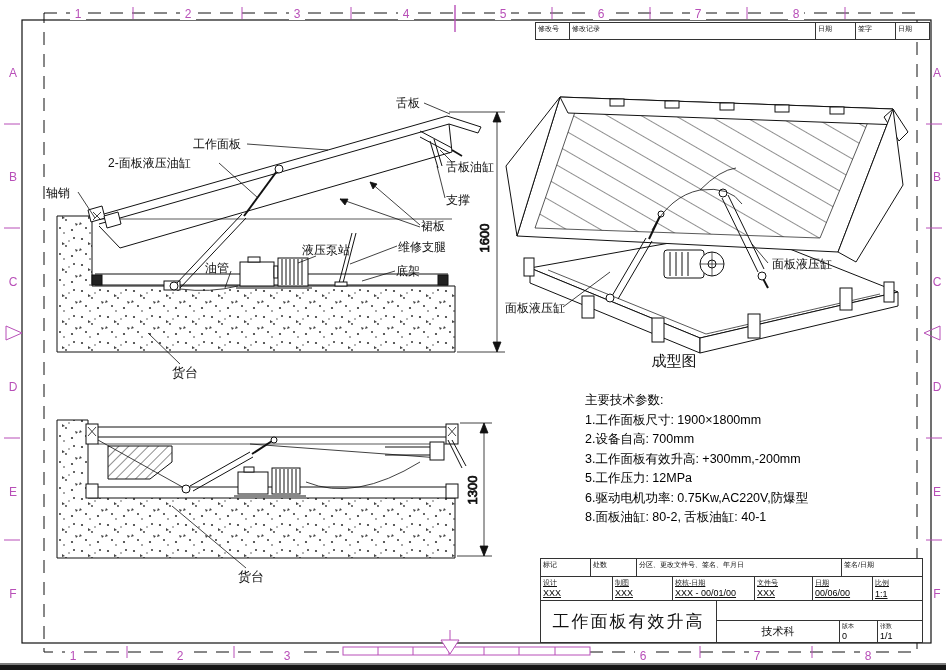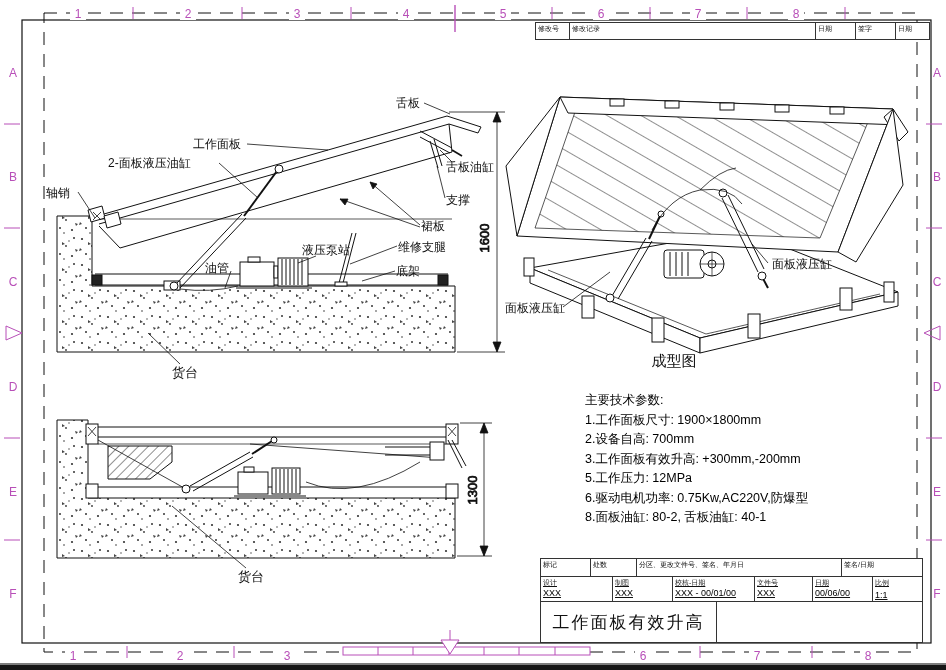--- a/index.html
+++ b/index.html
@@ -469,17 +469,31 @@
         <span class="lab">日期</span>
         <span class="val">00/06/00</span>
       </div>
       <div class="c" style="flex:1">
         <span class="lab">比例</span>
         <span class="val">1:1</span>
       </div>
     </div>
     <div class="tb-row3">
       <div class="tb-title">工作面板有效升高</div>
+      <div class="tb-right">
+        <div class="tb-right-top"></div>
+        <div class="tb-right-bot">
+          <div class="dept">技术科</div>
+          <div class="mini">
+            <span class="lab">版本</span>
+            <span class="val">0</span>
+          </div>
+          <div class="mini">
+            <span class="lab">张数</span>
+            <span class="val">1/1</span>
+          </div>
+        </div>
+      </div>
     </div>
   </div>
 
   <div class="bottom-bar"></div>
 </div>
 
 </body></html>

